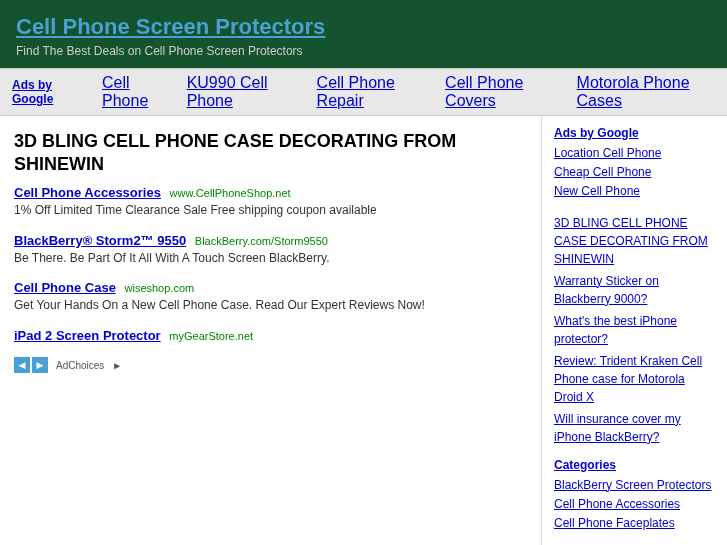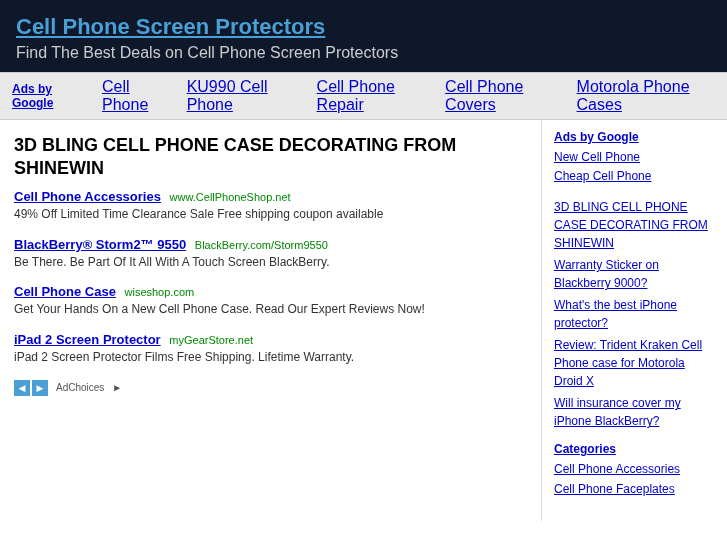--- a/index.html
+++ b/index.html
@@ -1,32 +1,32 @@
 <!DOCTYPE html>
 <html><head>
   <meta charset="utf-8">
   <style>
     * { margin: 0; padding: 0; box-sizing: border-box; }
     body { font-family: Arial, sans-serif; font-size: 13px; background: #fff; width: 727px; }
 
     
     #header {
-      background: #0f172a;
+      background: #14532d;
       padding: 14px 16px 10px 16px;
     }
     #header h1 {
       color: #4a9fd4;
       font-size: 22px;
       font-weight: bold;
       text-decoration: underline;
       cursor: pointer;
     }
     #header p {
       color: #ccc;
-      font-size: 16px;
+      font-size: 12px;
       margin-top: 4px;
     }
 
     
     #adbar {
       background: #e8e8e8;
       border-top: 1px solid #ccc;
       border-bottom: 1px solid #ccc;
       padding: 5px 12px;
       display: flex;
@@ -177,68 +177,69 @@
 </div>
 
 <div id="content-wrapper">
 
   <div id="main">
     <h2>3D BLING CELL PHONE CASE DECORATING FROM SHINEWIN</h2>
 
     <div class="ad-item">
       <span class="ad-title">Cell Phone Accessories</span>
       <span class="ad-url">www.CellPhoneShop.net</span>
-      <div class="ad-desc">49% Off Limited Time Clearance Sale Free shipping coupon available</div>
+      <div class="ad-desc">1% Off Limited Time Clearance Sale Free shipping coupon available</div>
     </div>
 
     <div class="ad-item">
       <span class="ad-title">BlackBerry® Storm2™ 9550</span>
       <span class="ad-url">BlackBerry.com/Storm9550</span>
       <div class="ad-desc">Be There. Be Part Of It All With A Touch Screen BlackBerry.</div>
     </div>
 
     <div class="ad-item">
       <span class="ad-title">Cell Phone Case</span>
       <span class="ad-url">wiseshop.com</span>
       <div class="ad-desc">Get Your Hands On a New Cell Phone Case. Read Our Expert Reviews Now!</div>
     </div>
 
     <div class="ad-item">
       <span class="ad-title">iPad 2 Screen Protector</span>
       <span class="ad-url">myGearStore.net</span>
-      <div class="ad-desc">iPad 2 Screen Protector Films Free Shipping. Lifetime Warranty.</div>
     </div>
 
     <div class="adchoices-bar">
       <div class="nav-arrows">
         <div class="nav-arrow">◀</div>
         <div class="nav-arrow">▶</div>
       </div>
       <span class="adchoices-text">AdChoices</span>
       <span class="adchoices-arrow">►</span>
     </div>
   </div>
 
   <div id="sidebar">
 
     <div class="sidebar-section">
       <div class="section-title">Ads by Google</div>
+      <a>Location Cell Phone</a>
+      <a>Cheap Cell Phone</a>
       <a>New Cell Phone</a>
-      <a>Cheap Cell Phone</a>
     </div>
 
     <div class="sidebar-section">
       <a class="post-link">3D BLING CELL PHONE CASE DECORATING FROM SHINEWIN</a>
       <a class="post-link">Warranty Sticker on Blackberry 9000?</a>
       <a class="post-link">What's the best iPhone protector?</a>
       <a class="post-link">Review: Trident Kraken Cell Phone case for Motorola Droid X</a>
       <a class="post-link">Will insurance cover my iPhone BlackBerry?</a>
     </div>
 
     <div class="sidebar-section">
       <div class="section-title">Categories</div>
+      <a>BlackBerry Screen Protectors</a>
       <a>Cell Phone Accessories</a>
       <a>Cell Phone Faceplates</a>
 
     </div>
 
   </div>
 </div>
 
 </body></html>

